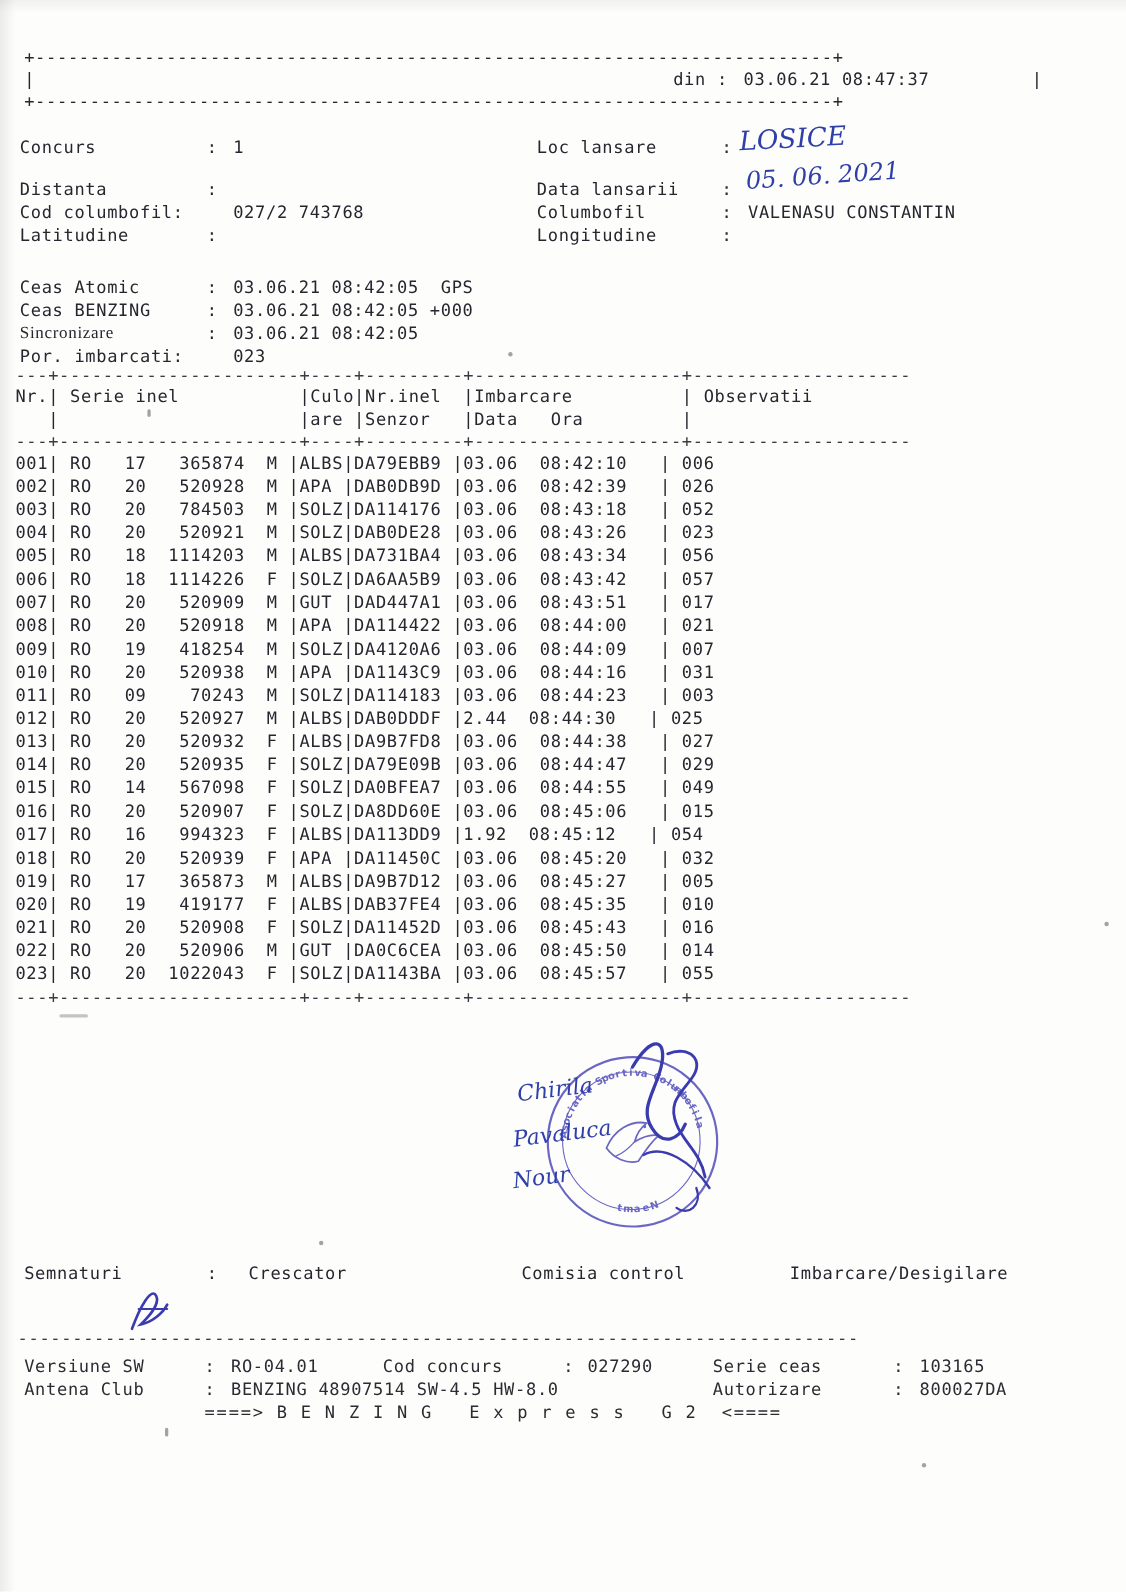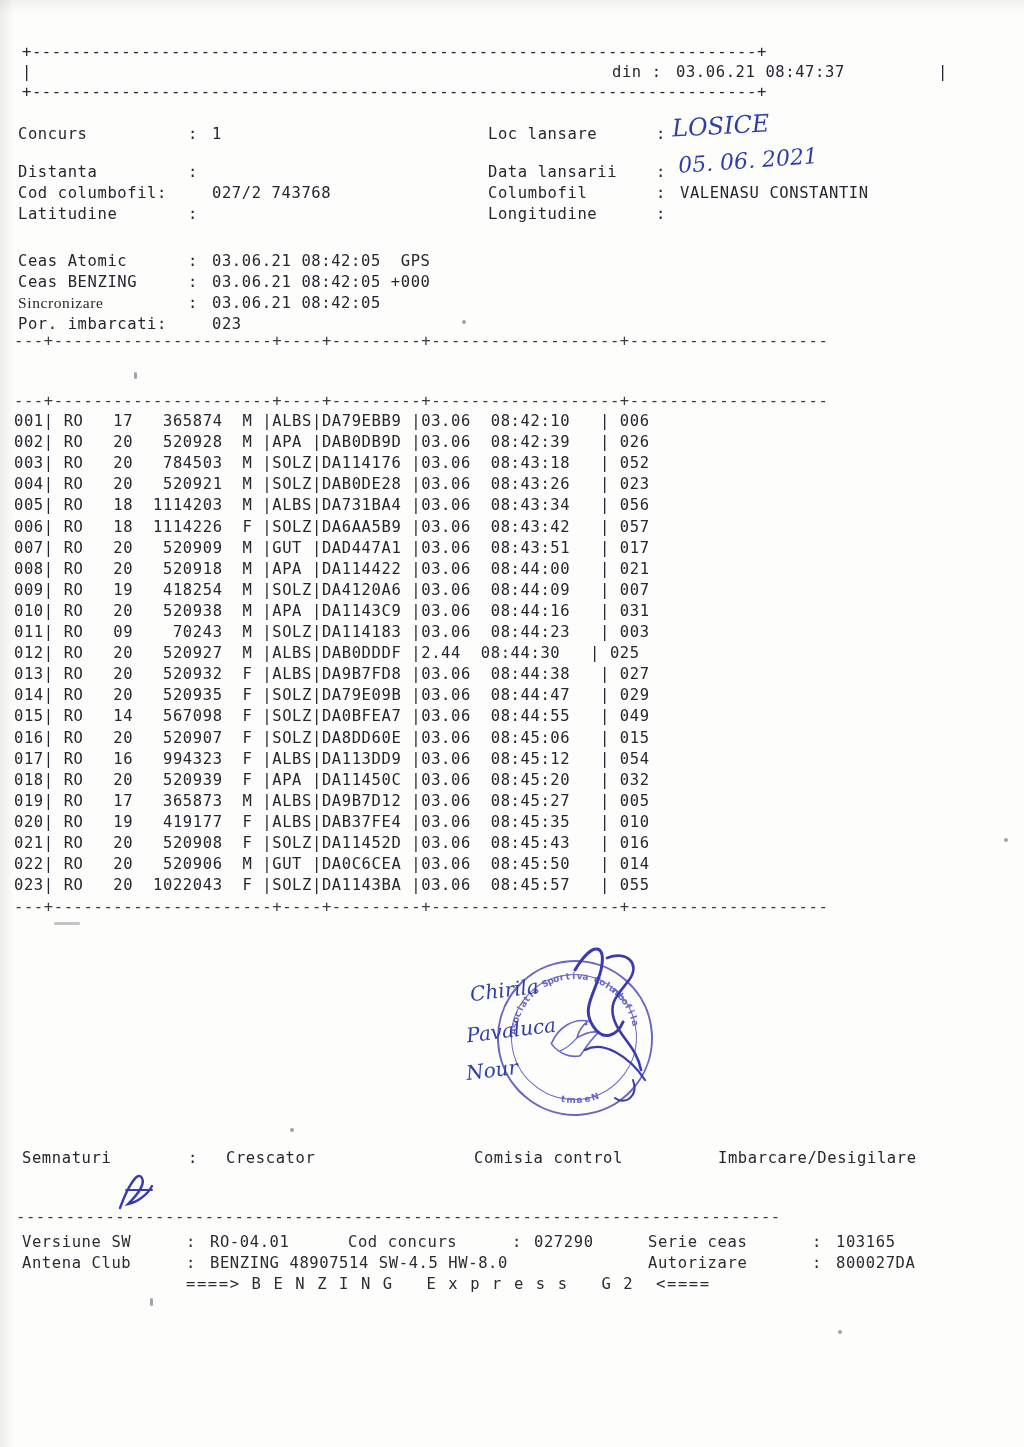--- a/index.html
+++ b/index.html
@@ -171,41 +171,43 @@
 
   <div class="blk" style="left:18px; top:293px;font-family:Liberation Serif, serif;">Sincronizare</div>
   <div class="blk" style="left:188px; top:293px;">:</div>
   <div class="blk" style="left:212px; top:293px;">03.06.21 08:42:05</div>
 
   <div class="blk" style="left:18px; top:314px;">Por. imbarcati:</div>
   <div class="blk" style="left:212px; top:314px;">023</div>
 
   <div class="rule" style="left:14px; top:332px;">---+----------------------+----+---------+-------------------+--------------------</div>
 
+  <div class="blk" style="left:14px; top:350px;">Nr.| Serie inel           |Culo|Nr.inel  |Imbarcare          | Observatii</div>
+  <div class="blk" style="left:14px; top:371px;">   |                      |are |Senzor   |Data   Ora         |</div>
 
   <div class="rule" style="left:14px; top:392px;">---+----------------------+----+---------+-------------------+--------------------</div>
 
   <div id="table-rows">
       <div class="blk" style="left: 14px; top: 411px;">001| RO   17   365874  M |ALBS|DA79EBB9 |03.06  08:42:10   | 006</div>
       <div class="blk" style="left: 14px; top: 432.1px;">002| RO   20   520928  M |APA |DAB0DB9D |03.06  08:42:39   | 026</div>
       <div class="blk" style="left: 14px; top: 453.2px;">003| RO   20   784503  M |SOLZ|DA114176 |03.06  08:43:18   | 052</div>
       <div class="blk" style="left: 14px; top: 474.3px;">004| RO   20   520921  M |SOLZ|DAB0DE28 |03.06  08:43:26   | 023</div>
       <div class="blk" style="left: 14px; top: 495.4px;">005| RO   18  1114203  M |ALBS|DA731BA4 |03.06  08:43:34   | 056</div>
       <div class="blk" style="left: 14px; top: 516.5px;">006| RO   18  1114226  F |SOLZ|DA6AA5B9 |03.06  08:43:42   | 057</div>
       <div class="blk" style="left: 14px; top: 537.6px;">007| RO   20   520909  M |GUT |DAD447A1 |03.06  08:43:51   | 017</div>
       <div class="blk" style="left: 14px; top: 558.7px;">008| RO   20   520918  M |APA |DA114422 |03.06  08:44:00   | 021</div>
       <div class="blk" style="left: 14px; top: 579.8px;">009| RO   19   418254  M |SOLZ|DA4120A6 |03.06  08:44:09   | 007</div>
       <div class="blk" style="left: 14px; top: 600.9px;">010| RO   20   520938  M |APA |DA1143C9 |03.06  08:44:16   | 031</div>
       <div class="blk" style="left: 14px; top: 622px;">011| RO   09    70243  M |SOLZ|DA114183 |03.06  08:44:23   | 003</div>
       <div class="blk" style="left: 14px; top: 643.1px;">012| RO   20   520927  M |ALBS|DAB0DDDF |2.44  08:44:30   | 025</div>
       <div class="blk" style="left: 14px; top: 664.2px;">013| RO   20   520932  F |ALBS|DA9B7FD8 |03.06  08:44:38   | 027</div>
       <div class="blk" style="left: 14px; top: 685.3px;">014| RO   20   520935  F |SOLZ|DA79E09B |03.06  08:44:47   | 029</div>
       <div class="blk" style="left: 14px; top: 706.4px;">015| RO   14   567098  F |SOLZ|DA0BFEA7 |03.06  08:44:55   | 049</div>
       <div class="blk" style="left: 14px; top: 727.5px;">016| RO   20   520907  F |SOLZ|DA8DD60E |03.06  08:45:06   | 015</div>
-      <div class="blk" style="left: 14px; top: 748.6px;">017| RO   16   994323  F |ALBS|DA113DD9 |03.06  08:45:12   | 054</div>
+      <div class="blk" style="left: 14px; top: 748.6px;">017| RO   16   994323  F |ALBS|DA113DD9 |1.92  08:45:12   | 054</div>
       <div class="blk" style="left: 14px; top: 769.7px;">018| RO   20   520939  F |APA |DA11450C |03.06  08:45:20   | 032</div>
       <div class="blk" style="left: 14px; top: 790.8px; text-align: center;">019| RO   17   365873  M |ALBS|DA9B7D12 |03.06  08:45:27   | 005</div>
       <div class="blk" style="left: 14px; top: 811.9px;">020| RO   19   419177  F |ALBS|DAB37FE4 |03.06  08:45:35   | 010</div>
       <div class="blk" style="left: 14px; top: 833px;">021| RO   20   520908  F |SOLZ|DA11452D |03.06  08:45:43   | 016</div>
       <div class="blk" style="left: 14px; top: 854.1px;">022| RO   20   520906  M |GUT |DA0C6CEA |03.06  08:45:50   | 014</div>
       <div class="blk" style="left: 14px; top: 875.2px;">023| RO   20  1022043  F |SOLZ|DA1143BA |03.06  08:45:57   | 055</div>
     </div>
 
   <div class="rule" id="table-rule-bottom-el" style="left: 14px; top: 898.3px;">---+----------------------+----+---------+-------------------+--------------------</div>
 

